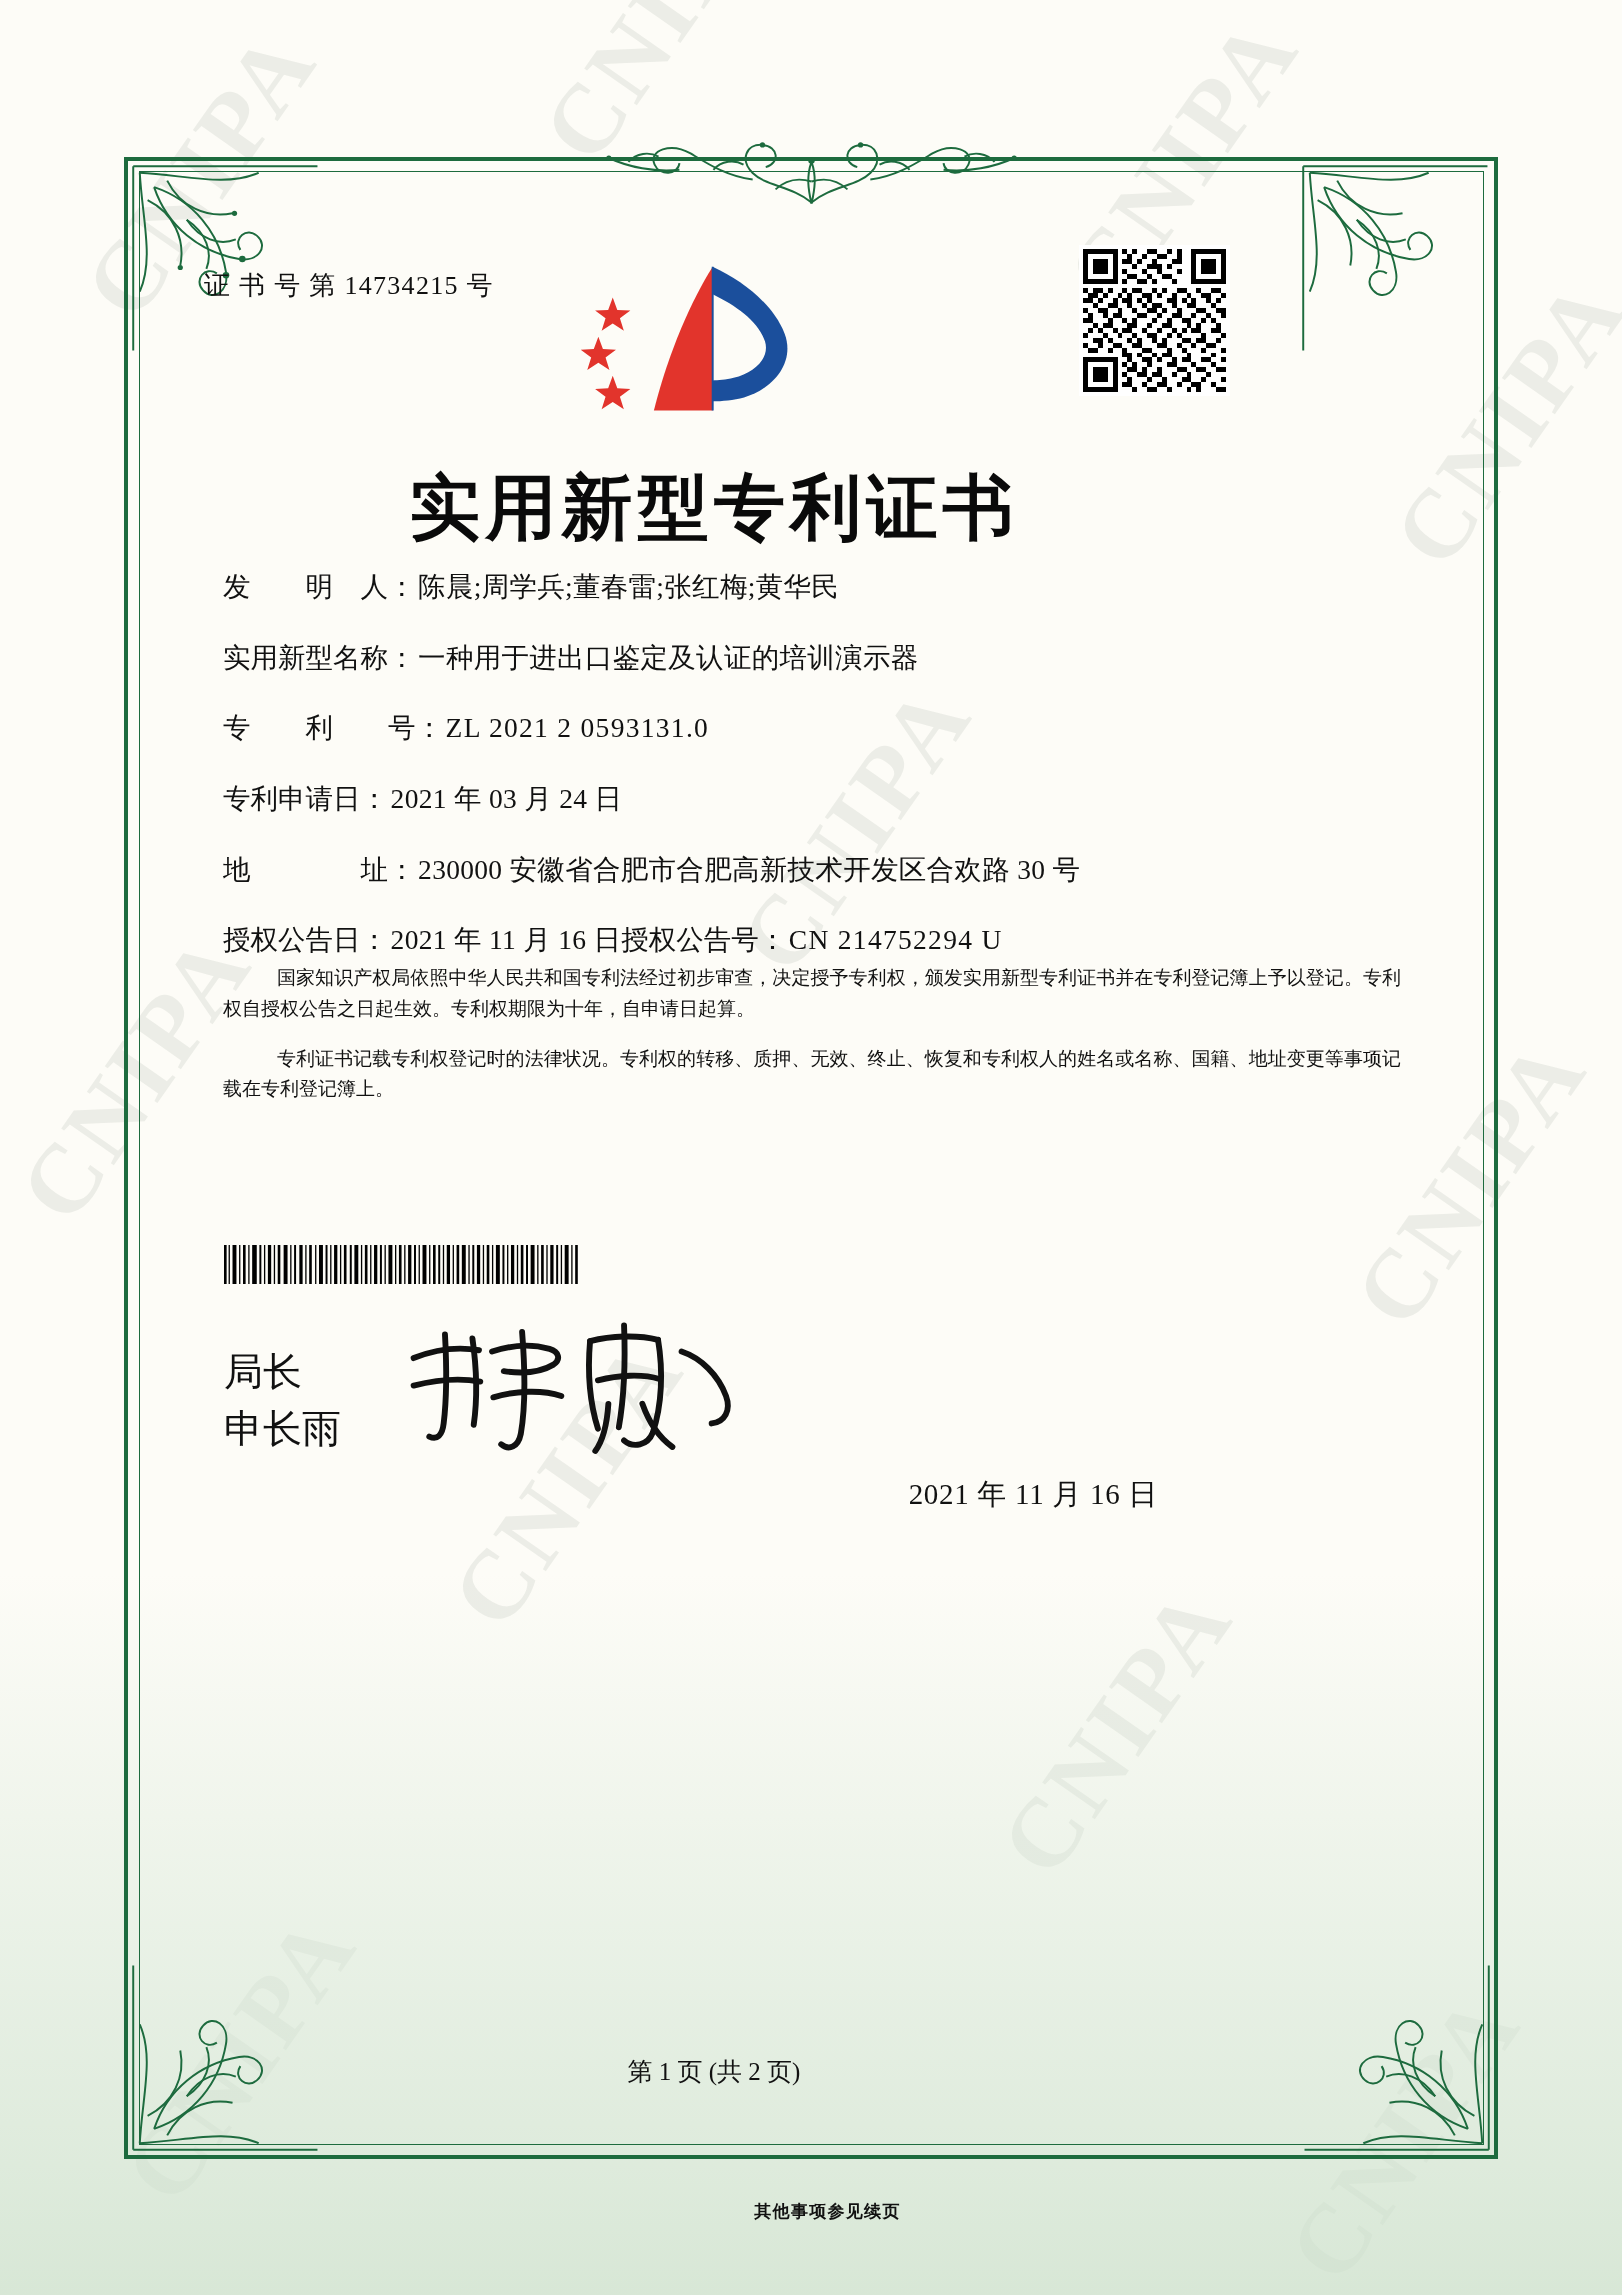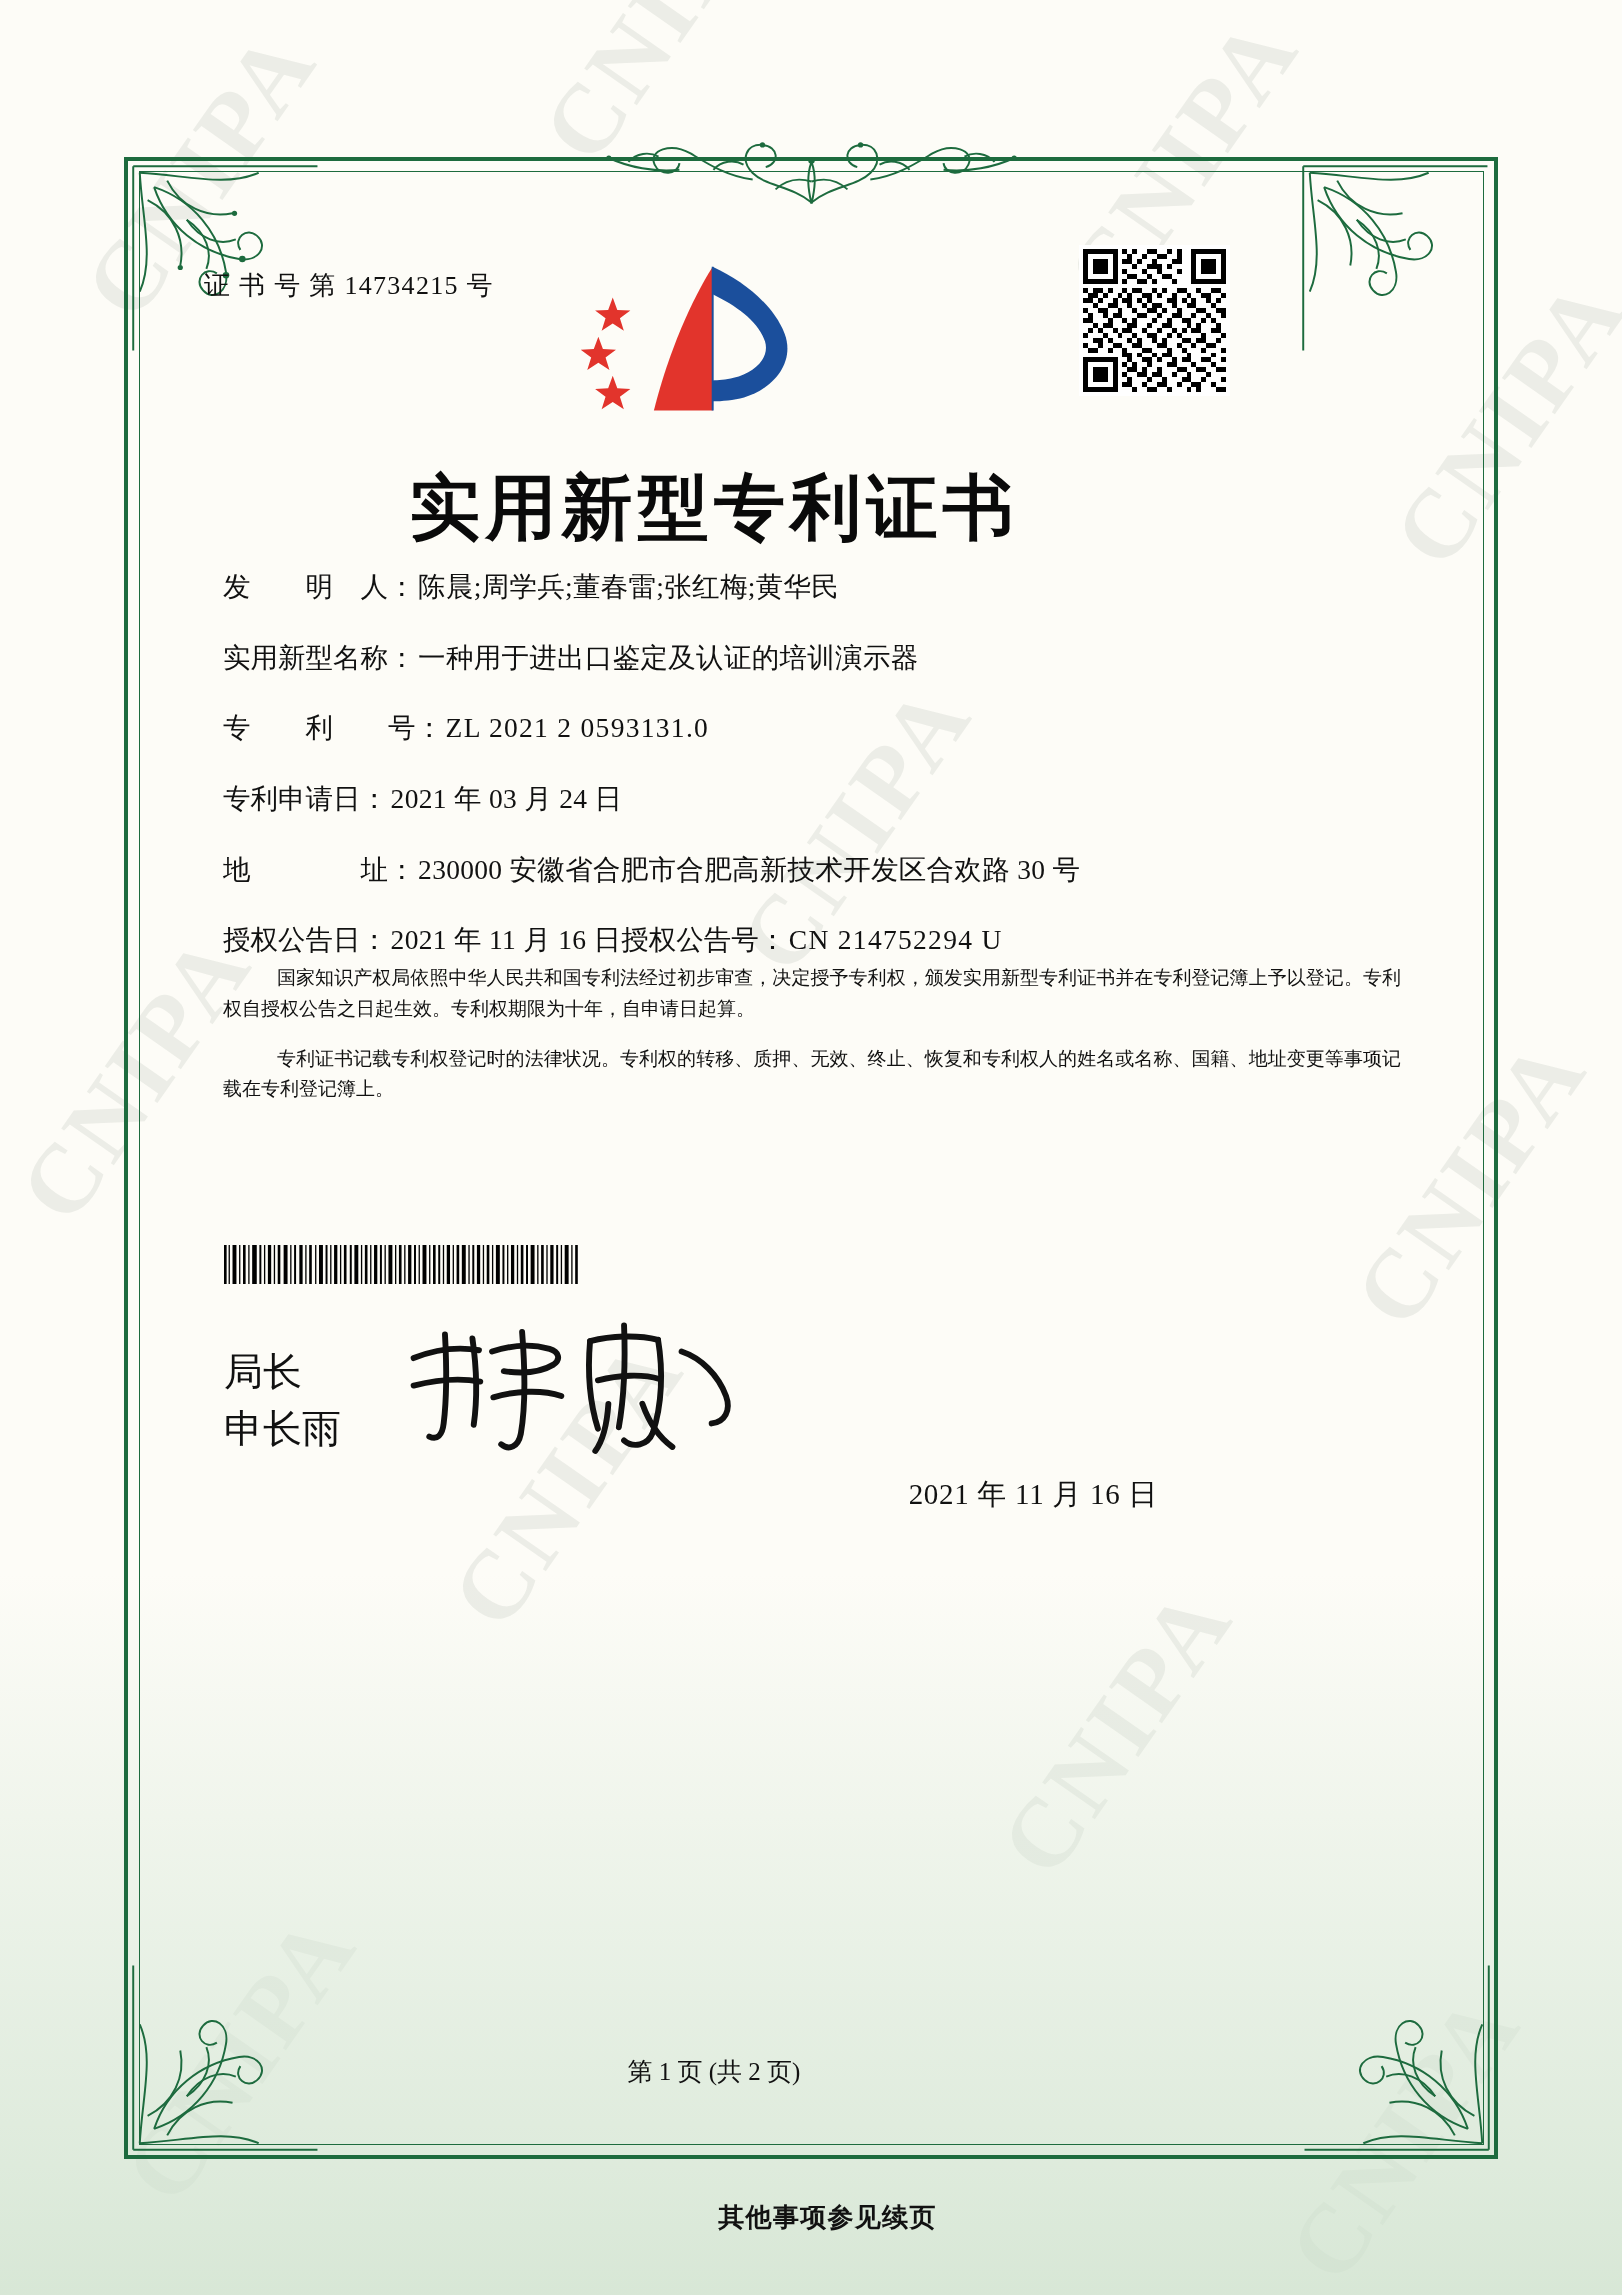--- a/index.html
+++ b/index.html
@@ -215,21 +215,21 @@
     font-size: 25px;
     color: #111;
   }
 
   
   .bottom-note {
     position: absolute;
     left: 0; right: 0;
     top: 2200px;
     text-align: center;
-    font-size: 26px;
+    font-size: 17px;
     font-weight: bold;
     color: #111;
     letter-spacing: 1.3px;
     padding-left: 32px;
   }
 </style>
 </head>
 <body>
 
 <div class="page">

